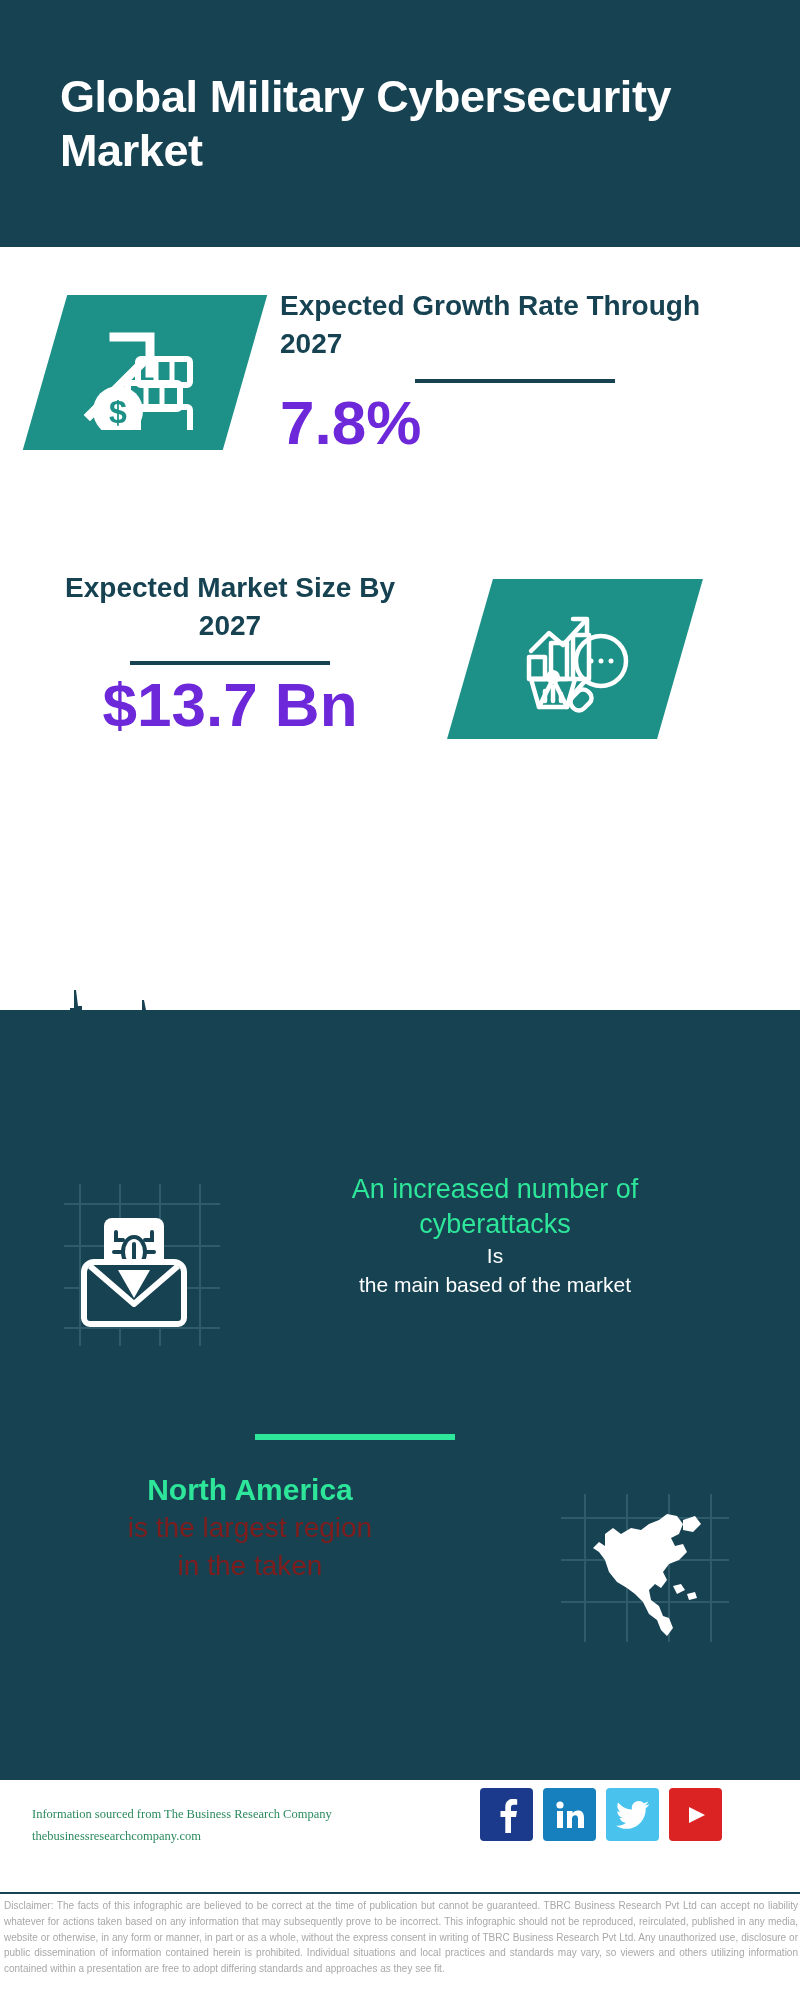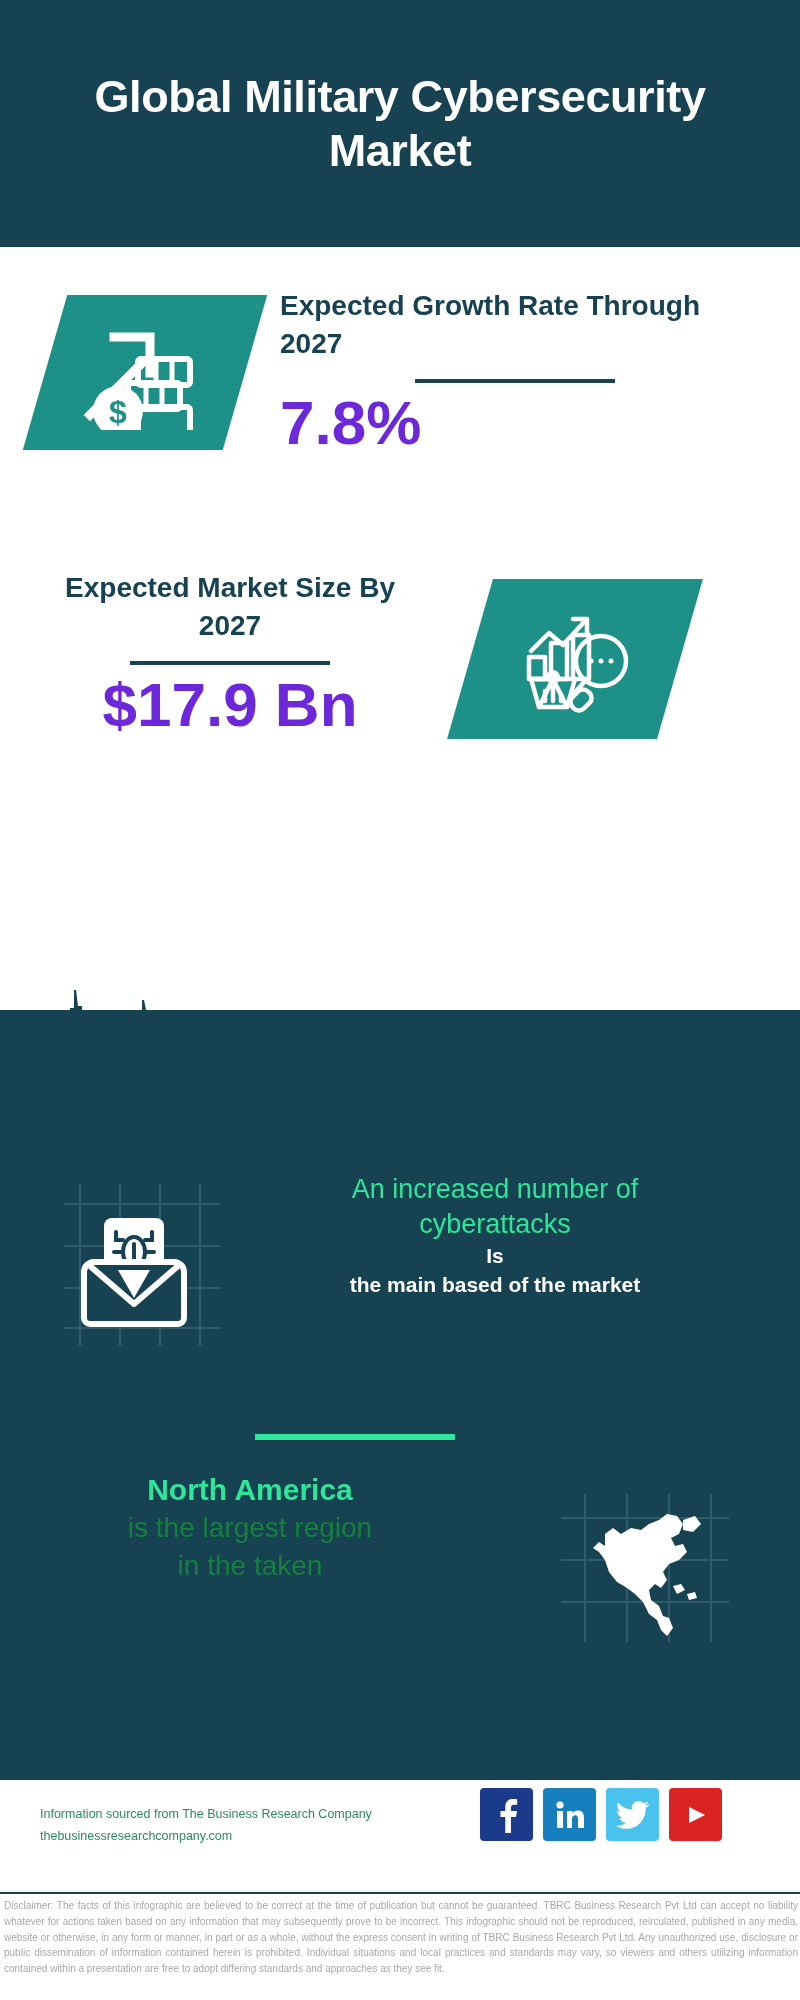--- a/index.html
+++ b/index.html
@@ -26,21 +26,20 @@
     display: flex;
     align-items: center;
     justify-content: center;
     padding: 0 60px;
   }
   .header-title {
     color: #ffffff;
     font-size: 45px;
     font-weight: bold;
     line-height: 1.18;
-    text-align: center;
     letter-spacing: -0.4px;
   }
 
   
   .stat-one {
     position: absolute;
     left: 0; top: 247px;
     width: 800px; height: 300px;
   }
   .para-left {
@@ -141,21 +140,21 @@
     text-align: center;
   }
   .accent-text {
     color: #2ee69a;
     font-size: 27px;
     line-height: 1.3;
   }
   .white-text {
     color: #ffffff;
     font-size: 21px;
-    font-weight: bold;
+    font-weight: normal;
     line-height: 1.35;
   }
   .rule-green {
     position: absolute;
     left: 255px; top: 1434px;
     width: 200px; height: 6px;
     background: #2ee69a;
   }
 
   
@@ -170,44 +169,45 @@
     width: 420px;
     text-align: center;
   }
   .region-accent {
     color: #2ee69a;
     font-size: 30px;
     font-weight: bold;
     line-height: 1.3;
   }
   .region-white {
-    color: #15803d;
+    color: #7f1d1d;
     font-size: 28px;
     line-height: 1.35;
   }
   .map-box {
     position: absolute;
     left: 545px; top: 20px;
     width: 180px; height: 160px;
   }
 
   
   .footer {
     position: absolute;
     left: 0; top: 1780px;
     width: 800px; height: 110px;
     background: #ffffff;
   }
   .footer-source {
     position: absolute;
-    left: 40px; top: 24px;
+    left: 32px; top: 24px;
     width: 440px;
     color: #2b8a5e;
     font-size: 12.5px;
     line-height: 1.75;
+    font-family: Liberation Serif, serif;
   }
   .social-row {
     position: absolute;
     left: 480px; top: 8px;
     display: flex;
     gap: 10px;
   }
   .social-btn {
     width: 53px; height: 53px;
     border-radius: 4px;
@@ -269,21 +269,21 @@
       <div class="stat-label">Expected Growth Rate Through 2027</div>
       <div class="rule-dark"></div>
       <div class="stat-value">7.8%</div>
     </div>
   </div>
 
   <div class="stat-two">
     <div class="stat-two-text">
       <div class="stat-label">Expected Market Size By 2027</div>
       <div class="rule-dark"></div>
-      <div class="stat-value">$17.9 Bn</div>
+      <div class="stat-value">$13.7 Bn</div>
     </div>
     <div class="para-right"></div>
     <div class="para-right-inner">
       <svg width="120" height="120" viewBox="0 0 120 120" fill="none" stroke="#ffffff" stroke-width="4.5" stroke-linecap="round" stroke-linejoin="round">
 
         <polyline points="16,52 34,34 48,46 70,22"></polyline>
         <polyline points="58,20 72,20 72,34"></polyline>
 
         <rect x="14" y="58" width="16" height="22"></rect>
         <rect x="36" y="44" width="16" height="36"></rect>

